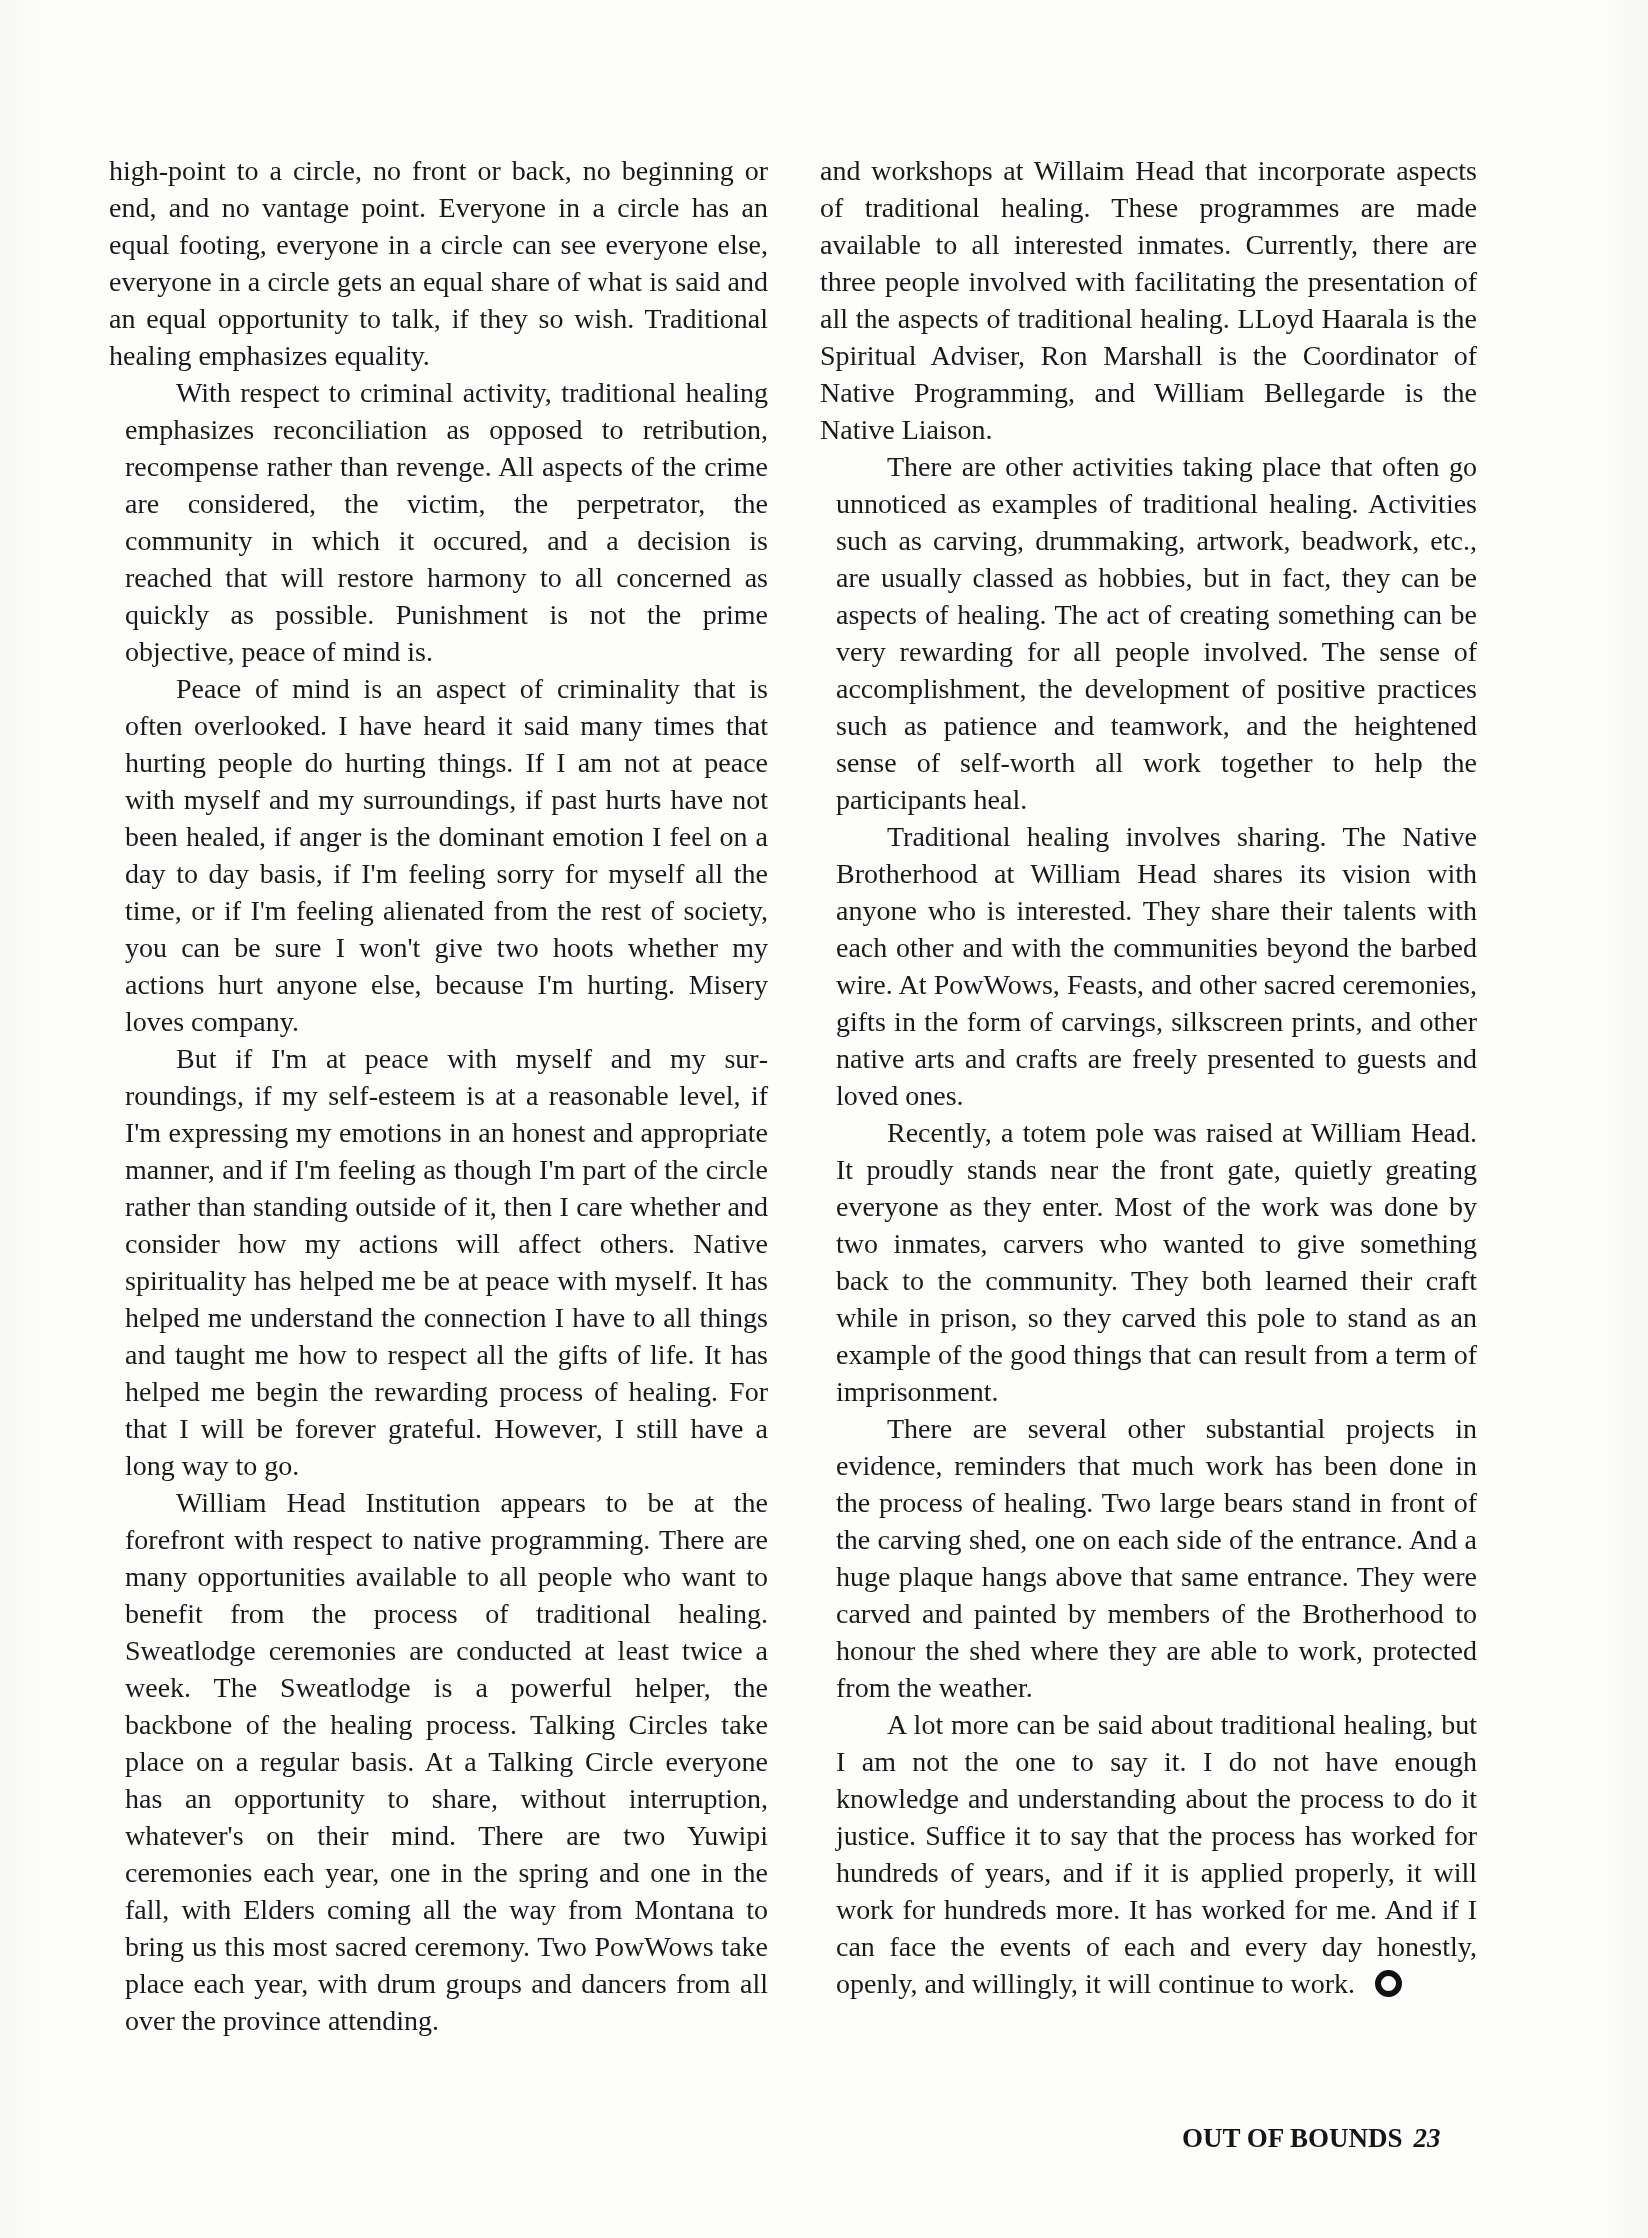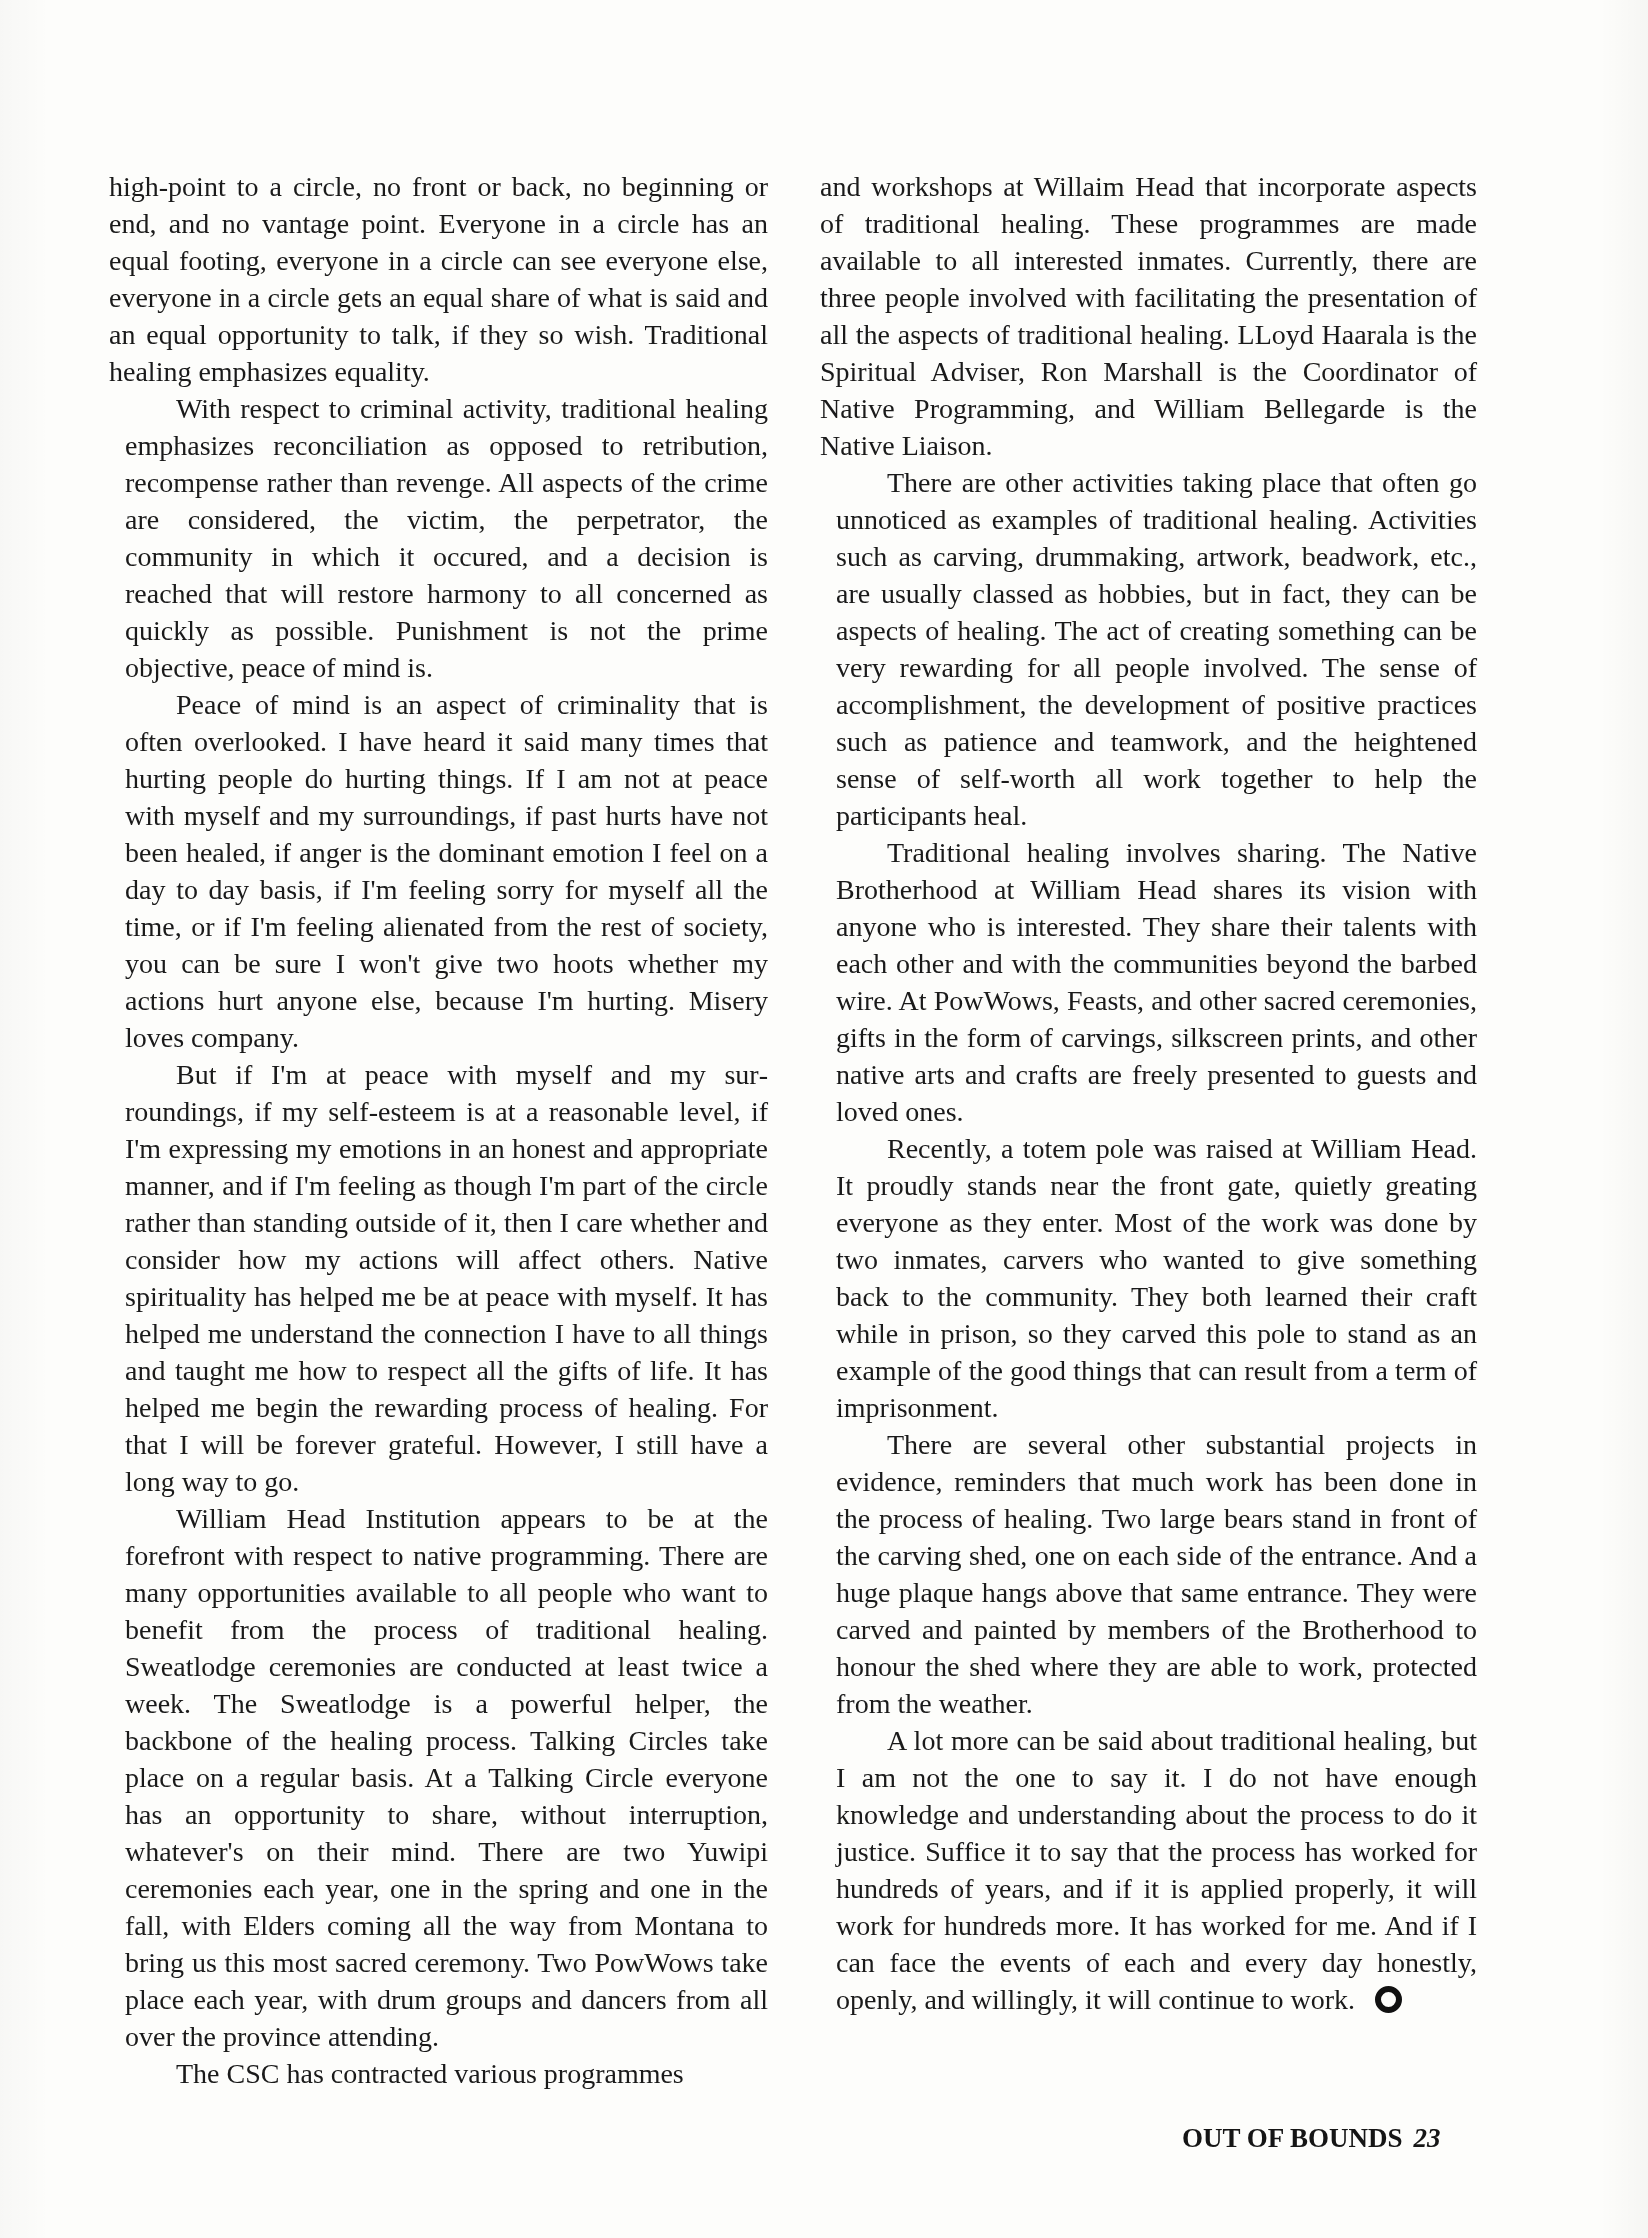--- a/index.html
+++ b/index.html
@@ -3,21 +3,21 @@
 <meta charset="utf-8">
 <style>
   html, body { margin:0; padding:0; }
   body {
     width:1649px; height:2239px; background:#fdfdfb; position:relative; overflow:hidden;
     font-family:"Liberation Serif","DejaVu Serif",serif; color:#1a1a1a;
   }
   .page-shadow { position:absolute; left:0; top:0; width:1649px; height:2239px;
     background: linear-gradient(90deg, rgba(0,0,0,0.025) 0%, rgba(0,0,0,0) 3%, rgba(0,0,0,0) 97%, rgba(0,0,0,0.03) 100%); }
   .column {
-    position:absolute; top:168px; width:659px;
+    position:absolute; top:152px; width:659px;
     font-size:28px; line-height:37px; text-align:justify;
     hyphens:manual;
   }
   .col-left { left:109px; }
   .col-right { left:820px; width:657px; }
   .para { margin:0; text-indent:0; }
   .para.indent { text-indent:51px;margin-left:16px; }
   .end-mark {
     display:inline-block; width:15px; height:15px; border:6.2px solid #111; border-radius:50%;
     vertical-align:middle; margin-left:20.5px; position:relative; top:-2.7px;
@@ -33,21 +33,20 @@
 <body>
 
 <div class="page-shadow"></div>
 
 <div class="column col-left">
   <p class="para">high-point to a circle, no front or back, no beginning or end, and no vantage point.  Everyone in a circle has an equal footing, everyone in a circle can see every­one else, everyone in a circle gets an equal share of what is said and an equal opportunity to talk, if they so wish.  Traditional healing emphasizes equality.</p>
   <p class="para indent">With respect to criminal activity, traditional healing emphasizes reconciliation as opposed to retri­bution, recompense rather than revenge.  All aspects of the crime are considered, the victim, the perpetra­tor, the community in which it occured, and a deci­sion is reached that will restore harmony to all con­cerned as quickly as possible.  Punishment is not the prime objective, peace of mind is.</p>
   <p class="para indent">Peace of mind is an aspect of criminality that is often overlooked.  I have heard it said many times that hurting people do hurting things.  If I am not at peace with myself and my surroundings, if past hurts have not been healed, if anger is the dominant emo­tion I feel on a day to day basis, if I'm feeling sorry for myself all the time, or if I'm feeling alienated from the rest of society, you can be sure I won't give two hoots whether my actions hurt anyone else, because I'm hurting.  Misery loves company.</p>
   <p class="para indent">But if I'm at peace with myself and my sur­roundings, if my self-esteem is at a reasonable level, if I'm expressing my emotions in an honest and ap­propriate manner, and if I'm feeling as though I'm part of the circle rather than standing outside of it, then I care whether and consider how my actions will affect others.  Native spirituality has helped me be at peace with myself.  It has helped me understand the connection I have to all things and taught me how to respect all the gifts of life.  It has helped me begin the rewarding process of healing.  For that I will be for­ever grateful.  However, I still have a long way to go.</p>
   <p class="para indent">William Head Institution appears to be at the forefront with respect to native programming.  There are many opportunities available to all people who want to benefit from the process of traditional heal­ing.  Sweatlodge ceremonies are conducted at least twice a week.  The Sweatlodge is a powerful helper, the backbone of the healing process.  Talking Circles take place on a regular basis.  At a Talking Circle everyone has an opportunity to share, without inter­ruption, whatever's on their mind.  There are two Yuwipi ceremonies each year, one in the spring and one in the fall, with Elders coming all the way from Montana to bring us this most sacred ceremony.  Two PowWows take place each year, with drum groups and dancers from all over the province attending.</p>
-  <p class="para indent">The CSC has contracted various programmes</p>
 </div>
 
 <div class="column col-right">
   <p class="para">and workshops at Willaim Head that incorporate as­pects of traditional healing.  These programmes are made available to all interested inmates.  Currently, there are three people involved with facilitating the presentation of all the aspects of traditional healing. LLoyd Haarala is the Spiritual Adviser, Ron Mar­shall is the Coordinator of Native Programming, and William Bellegarde is the Native Liaison.</p>
   <p class="para indent">There are other activities taking place that often go unnoticed as examples of traditional healing.  Ac­tivities such as carving, drummaking, artwork, bead­work, etc., are usually classed as hobbies, but in fact, they can be aspects of healing.  The act of creating something can be very rewarding for all people in­volved.  The sense of accomplishment, the develop­ment of positive practices such as patience and team­work, and the heightened sense of self-worth all work together to help the participants heal.</p>
   <p class="para indent">Traditional healing involves sharing.  The Na­tive Brotherhood at William Head shares its vision with anyone who is interested.  They share their tal­ents with each other and with the communities be­yond the barbed wire.  At PowWows, Feasts, and other sacred ceremonies, gifts in the form of carvings, silkscreen prints, and other native arts and crafts are freely presented to guests and loved ones.</p>
   <p class="para indent">Recently, a totem pole was raised at William Head.  It proudly stands near the front gate, quietly greating everyone as they enter.  Most of the work was done by two inmates, carvers who wanted to give something back to the community.  They both learned their craft while in prison, so they carved this pole to stand as an example of the good things that can result from a term of imprisonment.</p>
   <p class="para indent">There are several other substantial projects in evidence, reminders that much work has been done in the process of healing.  Two large bears stand in front of the carving shed, one on each side of the entrance. And a huge plaque hangs above that same entrance. They were carved and painted by members of the Brotherhood to honour the shed where they are able to work, protected from the weather.</p>
   <p class="para indent"><span>A lot more can be said about traditional healing, but I am not the one to say it.  I do not have enough knowledge and understanding about the process to do it justice.  Suffice it to say that the process has worked for hundreds of years, and if it is applied properly, it will work for hundreds more.  It has worked for me.  And if I can face the events of each and every day honestly, openly, and willingly, it will continue to work.</span><span class="end-mark"></span></p>
 </div>

